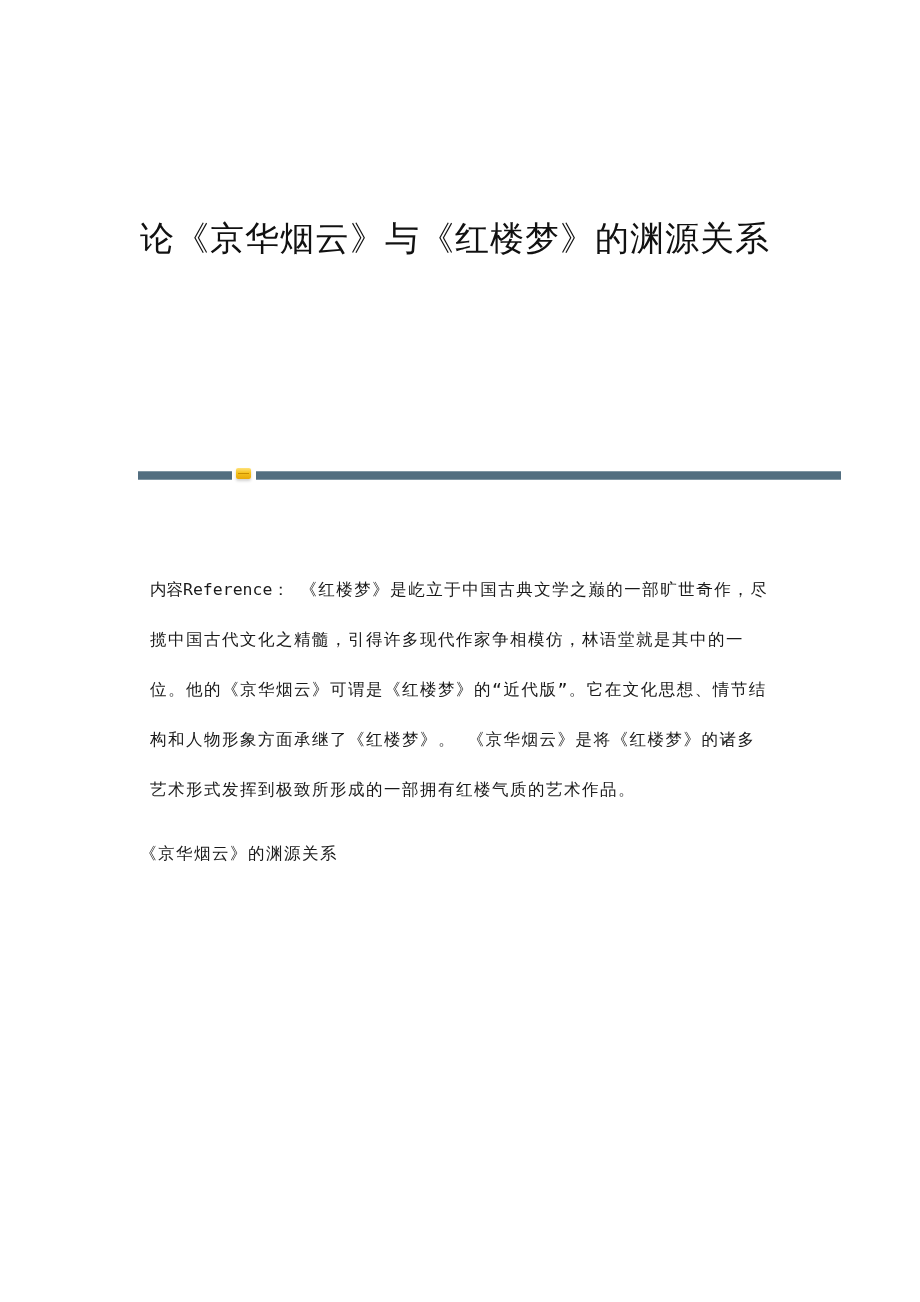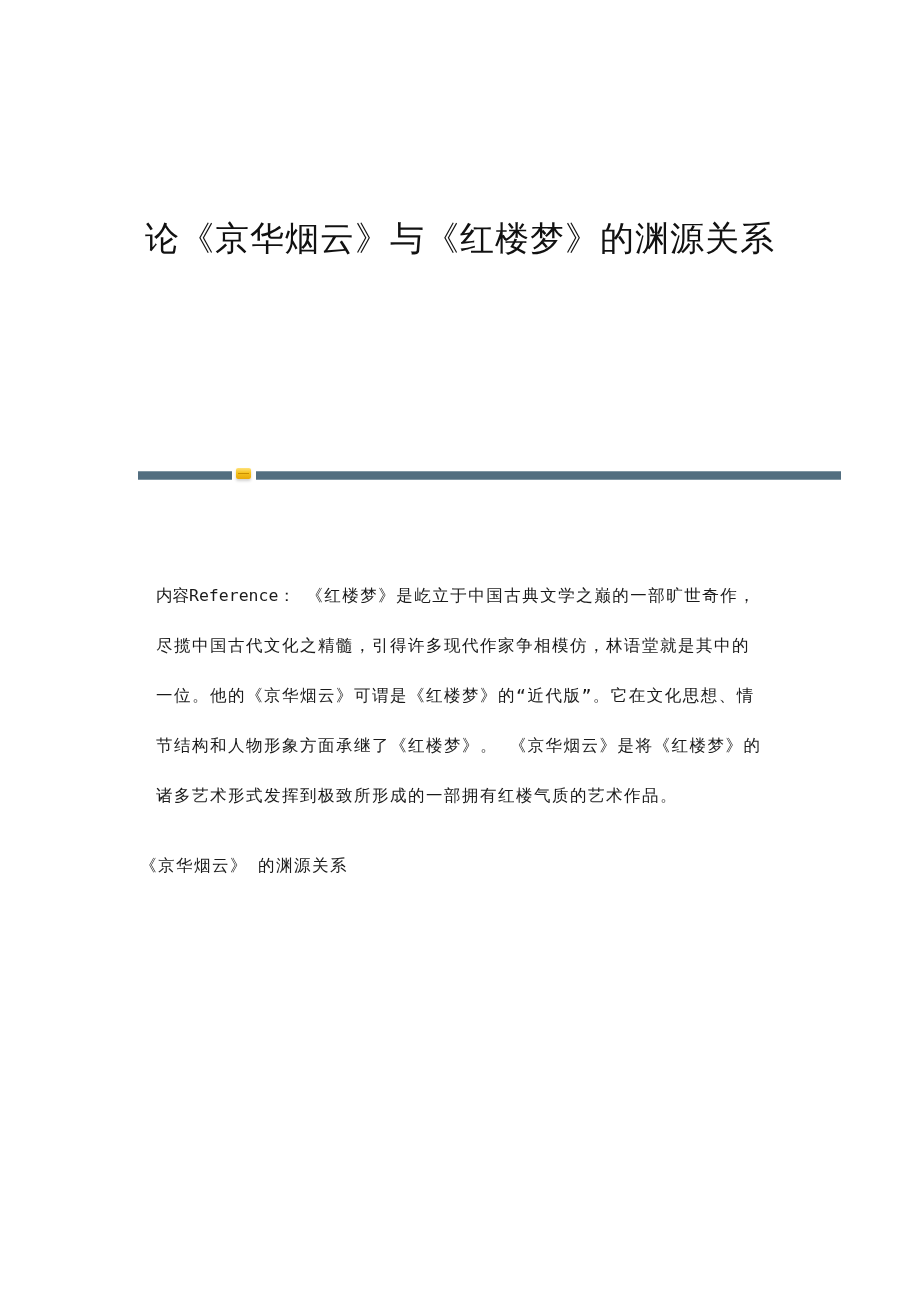--- a/index.html
+++ b/index.html
@@ -13,21 +13,20 @@
       position: relative;
       overflow: hidden;
       color: #111111;
       font-family: "DejaVu Serif", "Liberation Serif", serif;
     }
     .page-title {
       position: absolute;
       left: 140px;
       top: 188px;
       width: 640px;
-      text-align: center;
       font-family: "DejaVu Sans", "Liberation Sans", sans-serif;
       font-size: 34px;
       line-height: 100px;
       font-weight: normal;
       letter-spacing: 1px;
       margin: 0;
       color: #111;
     }
     .divider {
       position: absolute;
@@ -69,37 +68,37 @@
     .body-text {
       position: absolute;
       left: 140px;
       top: 555px;
       width: 640px;
       font-family: "DejaVu Sans Mono", "Liberation Mono", monospace;
       font-size: 16.5px;
       color: #1a1a1a;
     }
     .para {
-      margin: 16px;
+      margin: 10px;
       line-height: 50px;
       letter-spacing: 1.5px;
       word-break: break-all;
     }
     .para .label {
       letter-spacing: 0;
     }
     .keys-line {
       margin: 0;
       line-height: 50px;
       height: 50px;
       white-space: nowrap;
       letter-spacing: 1.5px;
     }
     .keys-line .label { letter-spacing: 0; }
-    .kw { margin-right: 10px; }
+    .kw { }
     .section-gap { height: 4px; }
   </style>
 </head>
 <body>
 
 <h1 class="page-title">论《京华烟云》与《红楼梦》的渊源关系</h1>
 
 <div class="divider">
   <div class="seg seg-left"></div>
   <div class="ornament"></div>

